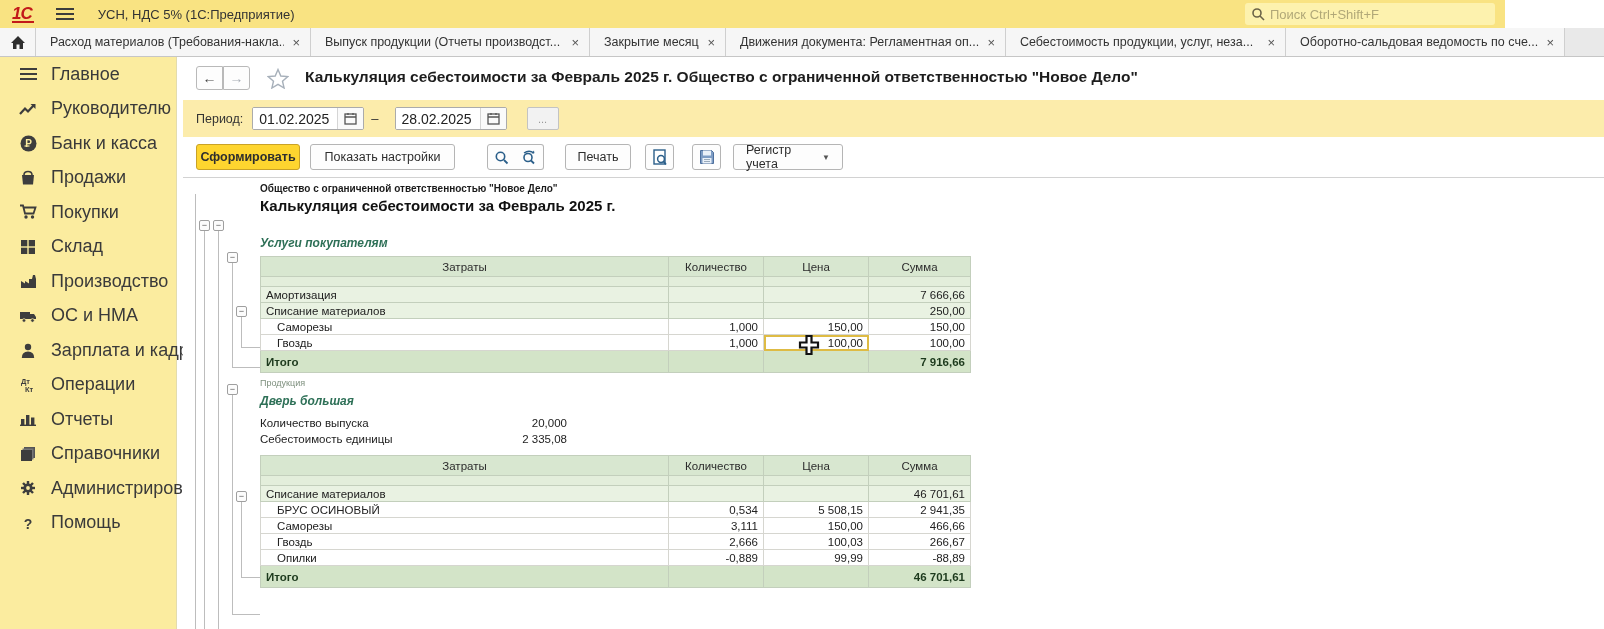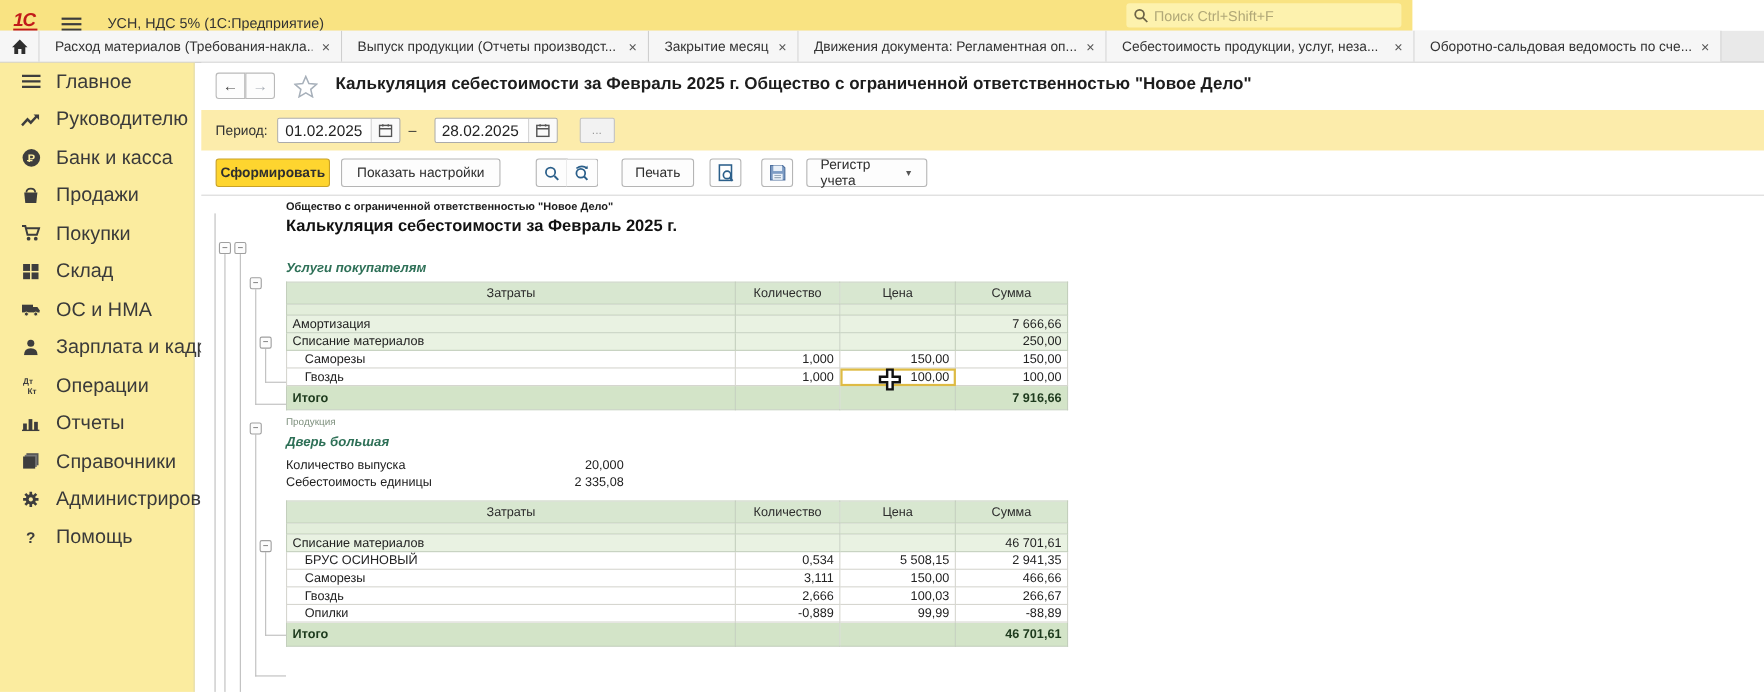--- a/index.html
+++ b/index.html
@@ -1,21 +1,21 @@
 <!DOCTYPE html>
 <html><head>
 <meta charset="utf-8">
 <style>
   * { box-sizing: border-box; margin: 0; padding: 0; }
   html,body { width:1604px; height:629px; }
   body { font-family: "Liberation Sans", "DejaVu Sans", sans-serif; background:#fff; }
   .screen { position:relative; width:1604px; height:629px; overflow:hidden; background:#fff; }
 
   
-  .topbar { position:absolute; left:0; top:0; width:1284px; height:28px; background:#f9e382; display:flex; align-items:flex-end; }
+  .topbar { position:absolute; left:0; top:0; width:1505px; height:28px; background:#f9e382; display:flex; align-items:center; }
   .logo { margin-left:12px; font-weight:bold; font-style:italic; font-size:17px; color:#c21a1a; letter-spacing:-1px; border-bottom:2px solid #c21a1a; line-height:15px; padding:0 2px 0 0; }
   .hamburger { margin-left:22px; width:18px; height:12px; border-top:2px solid #3c3c3c; border-bottom:2px solid #3c3c3c; position:relative; cursor:pointer; }
   .hamburger::after { content:""; position:absolute; left:0; right:0; top:3px; height:2px; background:#3c3c3c; }
   .app-title { margin-left:24px; font-size:13px; color:#333; }
   .search-box { position:absolute; right:10px; top:3px; width:250px; height:22px; background:#fdf2ae; border-radius:3px; display:flex; align-items:center; padding:0 6px; }
   .search-box input { border:none; outline:none; background:transparent; font-size:13px; color:#555; width:100%; font-family:inherit; }
   .search-box input::placeholder { color:#b1a878; }
 
   
   .tabbar { position:absolute; left:0; top:28px; width:1604px; height:29px; background:#e9e9e9; border-bottom:1px solid #c6c6c6; display:flex; }
@@ -197,20 +197,28 @@
           <svg width="16" height="15" viewBox="0 0 16 15">
             <g fill="#3d3d3d">
               <rect x="1" y="1" width="6.3" height="6.3"></rect>
               <rect x="8.7" y="1" width="6.3" height="6.3"></rect>
               <rect x="1" y="8.7" width="6.3" height="6.3"></rect>
               <rect x="8.7" y="8.7" width="6.3" height="6.3"></rect>
             </g>
           </svg>
         </span>
         <span class="side-label">Склад</span>
+      </div>
+      <div class="side-item">
+        <span class="side-icon">
+          <svg width="17" height="15" viewBox="0 0 17 15">
+            <path d="M1 14 V7 L5 9.5 V7 L9 9.5 V5 H12 L13 1 H15 L16 5 V14 Z" fill="#3d3d3d"></path>
+          </svg>
+        </span>
+        <span class="side-label">Производство</span>
       </div>
       <div class="side-item">
         <span class="side-icon">
           <svg width="18" height="14" viewBox="0 0 18 14">
             <rect x="1" y="3" width="10" height="7" fill="#3d3d3d"></rect>
             <path d="M11 5 H15 L17 8 V10 H11 Z" fill="#3d3d3d"></path>
             <circle cx="5" cy="11.5" r="1.8" fill="#3d3d3d" stroke="#fbec9f" stroke-width="0.8"></circle>
             <circle cx="13.5" cy="11.5" r="1.8" fill="#3d3d3d" stroke="#fbec9f" stroke-width="0.8"></circle>
           </svg>
         </span>

